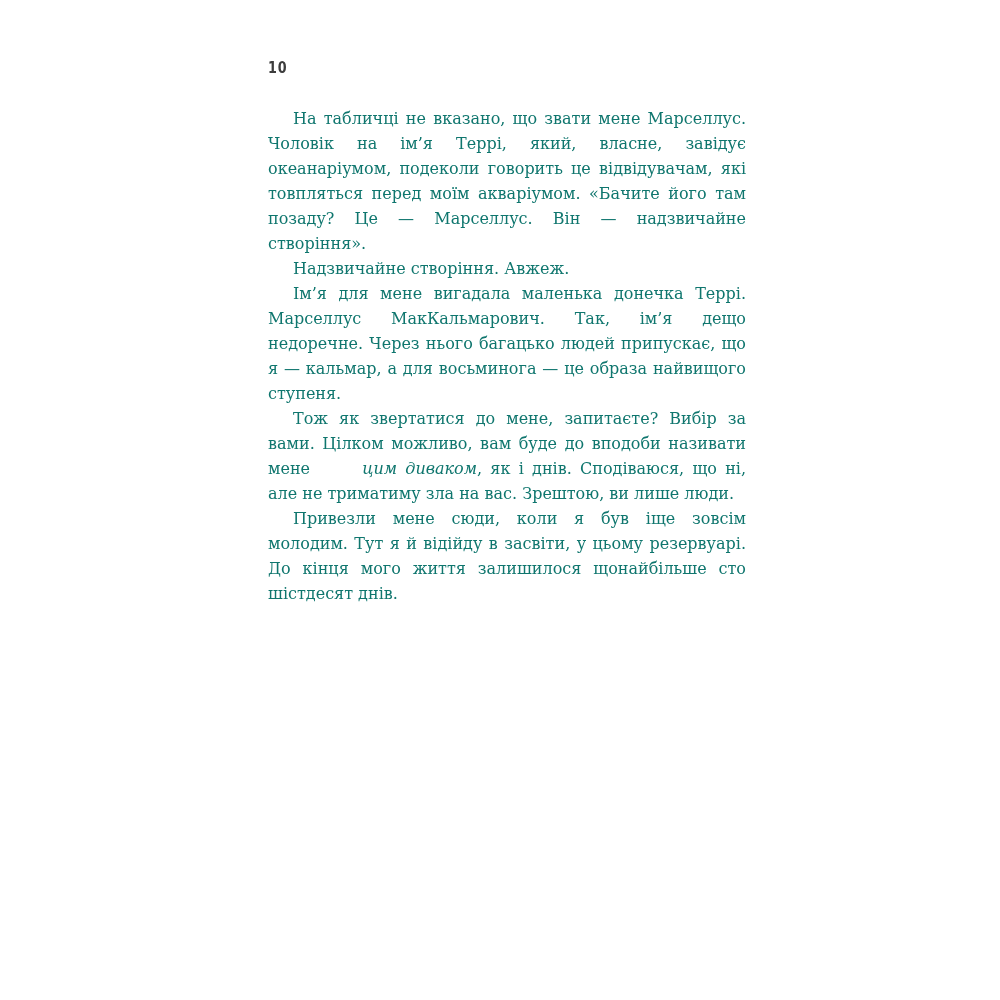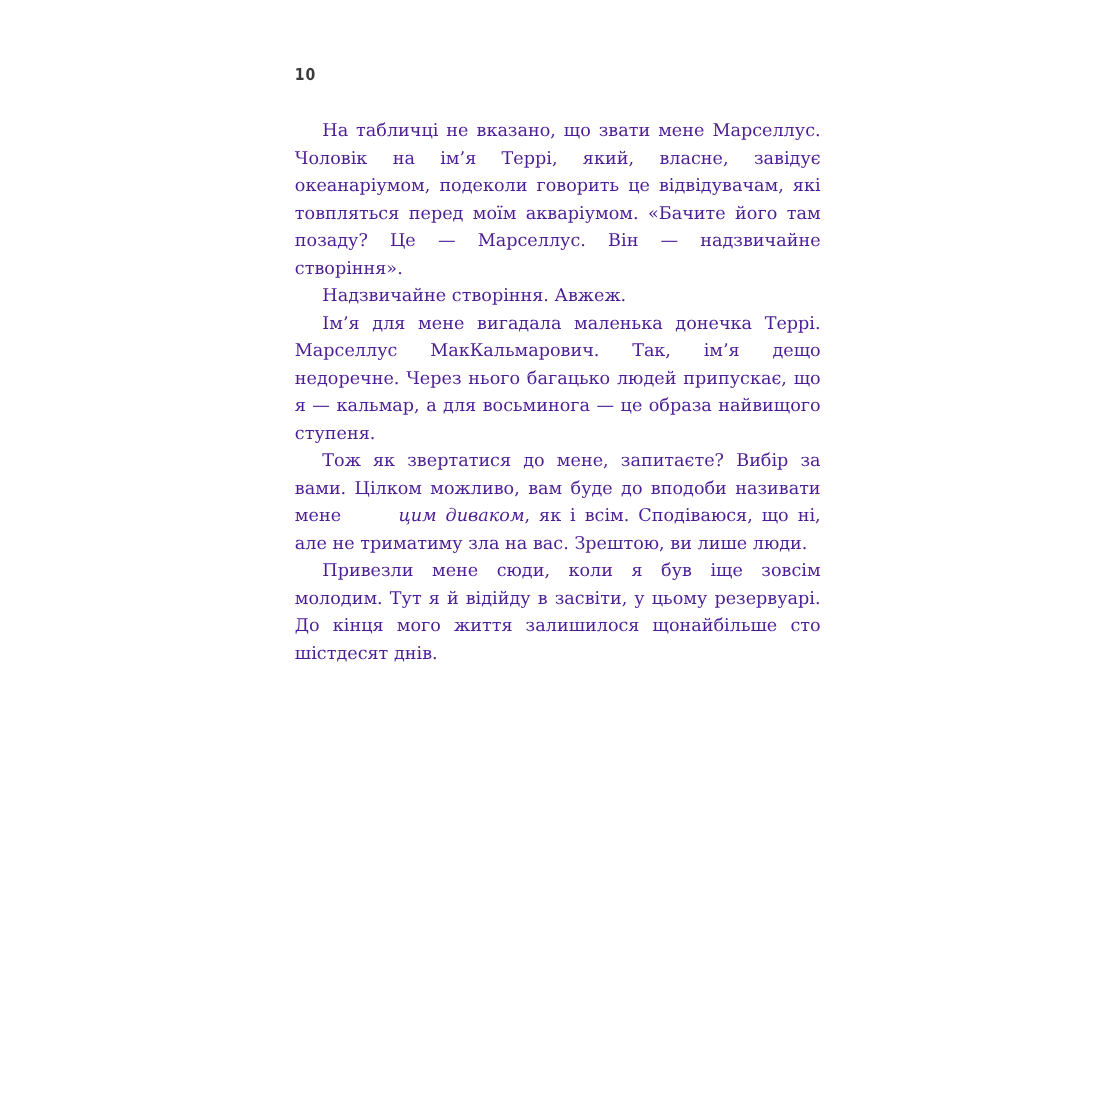--- a/index.html
+++ b/index.html
@@ -26,21 +26,21 @@
     letter-spacing: 1px;
     color: #3c3c3c;
     transform: scaleX(0.85);
     transform-origin: left top;
   }
   .body-text {
     position: absolute;
     left: 268px;
     top: 106px;
     width: 478px;
-    color: #4c1d95;
+    color: #0f766e;
   }
   .body-text p {
     margin: 0;
     padding: 0;
     font-size: 16px;
     line-height: 25px;
     text-align: justify;
     text-indent: 25px;
     font-family: "DejaVu Serif", serif;
   }
@@ -52,16 +52,16 @@
 </head>
 <body>
 
 <div class="page">
   <div class="folio">10</div>
 
   <div class="body-text">
       <p><span>На табличці не вказано, що звати мене Марселлус. Чоловік на ім’я Террі, який, власне, завідує океанаріумом, подеколи говорить це відвідувачам, які товпляться перед моїм акваріумом. «Бачите його там позаду? Це — Марселлус. Він — надзвичайне створіння».</span></p>
       <p><span>Надзвичайне створіння. Авжеж.</span></p>
       <p><span>Ім’я для мене вигадала маленька донечка Террі. Марселлус МакКальмарович. Так, ім’я дещо недоречне. Через нього багацько людей припускає, що я — кальмар, а для восьминога — це образа найвищого ступеня.</span></p>
-      <p><span>Тож як звертатися до мене, запитаєте? Вибір за вами. Цілком можливо, вам буде до вподоби називати мене </span><span class="italic">цим диваком</span><span>, як і всім. Сподіваюся, що ні, але не триматиму зла на вас. Зрештою, ви лише люди.</span></p>
+      <p><span>Тож як звертатися до мене, запитаєте? Вибір за вами. Цілком можливо, вам буде до вподоби називати мене </span><span class="italic">цим диваком</span><span>, як і днів. Сподіваюся, що ні, але не триматиму зла на вас. Зрештою, ви лише люди.</span></p>
       <p><span>Привезли мене сюди, коли я був іще зовсім молодим. Тут я й відійду в засвіти, у цьому резервуарі. До кінця мого життя залишилося щонайбільше сто шістдесят днів.</span></p>
     </div>
 </div>
 
 </body></html>

